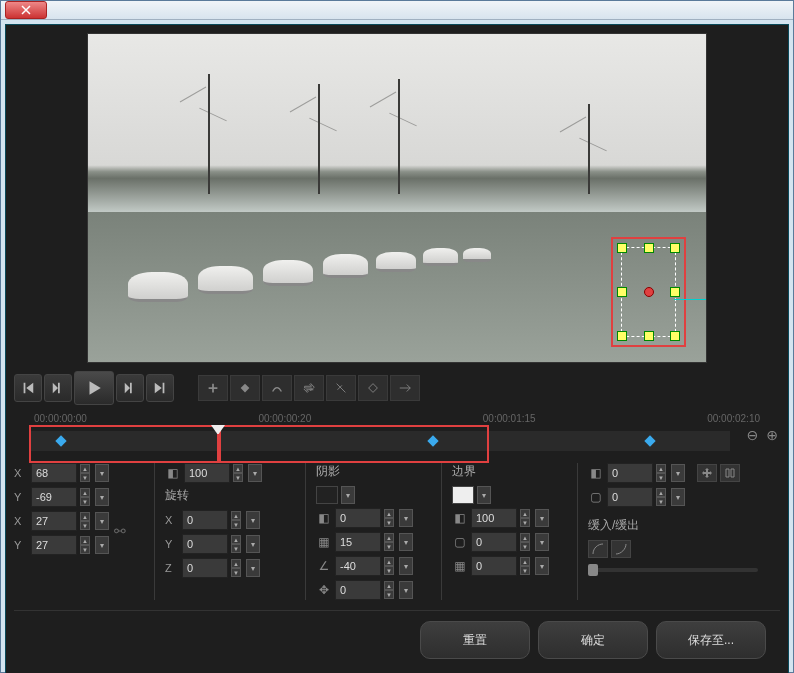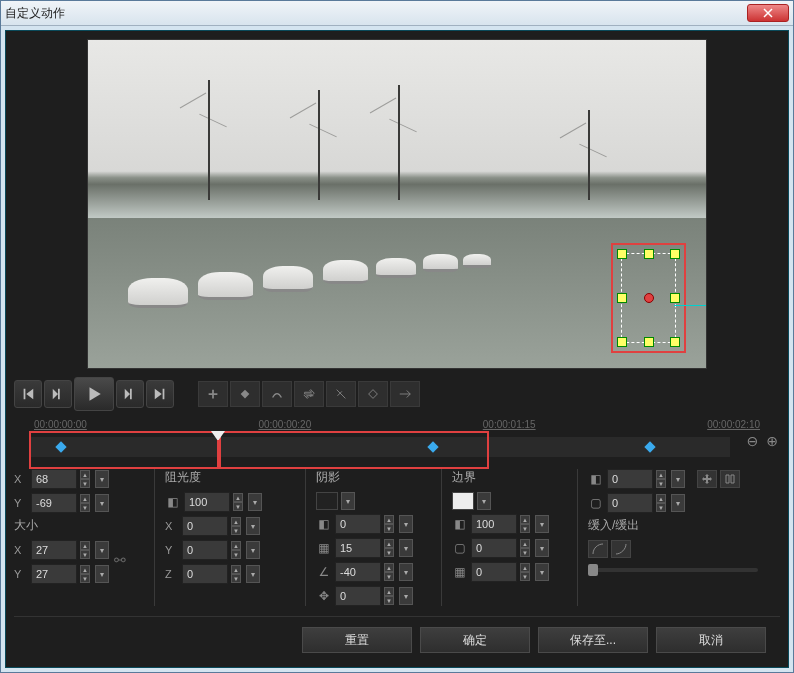--- a/index.html
+++ b/index.html
@@ -38,21 +38,21 @@
 .ctrl-btn { width: 28px; height: 28px; background: linear-gradient(#3a3a3a, #2a2a2a); border: 1px solid #444; border-radius: 3px; display: flex; align-items: center; justify-content: center; color: #ccc; cursor: pointer; }
 .ctrl-btn.play { width: 40px; height: 34px; background: linear-gradient(#4a4a4a, #2a2a2a); }
 .ctrl-btn svg { width: 14px; height: 14px; fill: #bbb; }
 .ctrl-btn.play svg { width: 18px; height: 18px; }
 .tool-group { display: flex; gap: 2px; margin-left: 20px; }
 .tool-btn { width: 30px; height: 26px; background: #2e2e2e; border: 1px solid #3a3a3a; display: flex; align-items: center; justify-content: center; cursor: pointer; }
 .tool-btn svg { width: 14px; height: 14px; fill: #888; }
 .timecode { margin-left: auto; background: #1a1a1a; border: 1px solid #333; padding: 4px 10px; color: #cceeff; font-size: 14px; letter-spacing: 1px; font-family: monospace; }
 
 .timeline-wrap { margin-top: 8px; position: relative; height: 40px; }
-.timeline-labels { display: flex; justify-content: space-between; font-size: 10px; color: #666; padding: 0 20px; text-decoration: underline; }
+.timeline-labels { display: flex; justify-content: space-between; font-size: 10px; color: #666; padding: 0 20px; }
 .timeline-track { position: absolute; left: 15px; right: 50px; top: 18px; height: 20px; background: #2a2a2a; }
 .tl-red1 { position: absolute; left: 0; top: -6px; width: 190px; height: 38px; border: 2px solid #e04040; }
 .tl-red2 { position: absolute; left: 190px; top: -6px; width: 270px; height: 38px; border: 2px solid #e04040; }
 .keyframe { position: absolute; top: 6px; width: 8px; height: 8px; background: #3aaaee; transform: rotate(45deg); }
 .playhead { position: absolute; left: 200px; top: -6px; }
 .playhead-top { width: 0; height: 0; border-left: 7px solid transparent; border-right: 7px solid transparent; border-top: 10px solid #eee; margin-left: -7px; }
 .playhead-mark { width: 2px; height: 8px; background: #e04040; margin-top: -1px; margin-left: -1px; }
 .zoom-icons { position: absolute; right: 2px; top: 14px; display: flex; gap: 8px; color: #888; }
 .zoom-icons span { cursor: pointer; font-size: 14px; }
 
@@ -73,28 +73,27 @@
 .color-swatch.white { background: #eee; }
 .divider-v { width: 1px; background: #3a3a3a; margin: 0 4px; }
 .small-btn { width: 20px; height: 18px; background: #333; border: 1px solid #444; cursor: pointer; display: flex; align-items: center; justify-content: center; }
 .small-btn svg { width: 12px; height: 12px; fill: #888; }
 .link-icon { color: #666; font-size: 14px; margin-left: 2px; }
 
 .slider-track { width: 170px; height: 4px; background: #333; border-radius: 2px; position: relative; margin: 6px 0; }
 .slider-thumb { position: absolute; left: 0; top: -4px; width: 10px; height: 12px; background: #888; border-radius: 2px; }
 
 .footer { display: flex; justify-content: flex-end; gap: 8px; padding: 10px 14px 6px; border-top: 1px solid #333; margin-top: 10px; }
-.footer-btn { min-width: 110px; height: 26px; background: linear-gradient(#3e3e3e, #2e2e2e); border: 1px solid #4a4a4a; color: #ddd; font-size: 12px; border-radius: 0; cursor: pointer; }
+.footer-btn { min-width: 110px; height: 38px; background: linear-gradient(#3e3e3e, #2e2e2e); border: 1px solid #4a4a4a; color: #ddd; font-size: 12px; border-radius: 10px; cursor: pointer; }
 </style>
 </head>
 <body>
 
 <div class="window">
   <div class="titlebar">
-    <span class="title-text">自定义动作</span>
     <div class="close-btn">
       <svg viewBox="0 0 10 10" width="10" height="10">
           <path d="M1 1 L9 9 M9 1 L1 9" stroke="#fff" stroke-width="1.5" fill="none"></path>
         </svg>
     </div>
   </div>
 
   <div class="content">
 
     <div class="preview">
@@ -245,21 +244,20 @@
         </div>
         <div class="param-row">
           <span class="param-prefix">Y</span>
           <input class="num-input" value="-69" style="">
           <div class="spinner">
               <div class="spinner-btn">▲</div>
               <div class="spinner-btn">▼</div>
             </div>
           <div class="menu-btn">▾</div>
         </div>
-        <div class="param-label">大小</div>
         <div class="param-row">
           <span class="param-prefix">X</span>
           <input class="num-input" value="27" style="">
           <div class="spinner">
               <div class="spinner-btn">▲</div>
               <div class="spinner-btn">▼</div>
             </div>
           <div class="menu-btn">▾</div>
           <span class="link-icon" style="position:relative;top:10px">⚯</span>
         </div>
@@ -270,30 +268,30 @@
               <div class="spinner-btn">▲</div>
               <div class="spinner-btn">▼</div>
             </div>
           <div class="menu-btn">▾</div>
         </div>
       </div>
 
       <div class="divider-v"></div>
 
       <div class="param-col c2">
-        <div class="param-label">阻光度</div>
         <div class="param-row">
           <span class="param-icon">◧</span>
           <input class="num-input" value="100" style="">
           <div class="spinner">
               <div class="spinner-btn">▲</div>
               <div class="spinner-btn">▼</div>
             </div>
           <div class="menu-btn">▾</div>
         </div>
+        <div class="param-label">旋转</div>
         <div class="param-row">
           <span class="param-prefix">X</span>
           <input class="num-input" value="0" style="">
           <div class="spinner">
               <div class="spinner-btn">▲</div>
               <div class="spinner-btn">▼</div>
             </div>
           <div class="menu-btn">▾</div>
         </div>
         <div class="param-row">
@@ -424,21 +422,21 @@
         </div>
         <div class="param-row">
           <span class="param-icon">▢</span>
           <input class="num-input" value="0" style="">
           <div class="spinner">
               <div class="spinner-btn">▲</div>
               <div class="spinner-btn">▼</div>
             </div>
           <div class="menu-btn">▾</div>
         </div>
-        <div class="param-label" style="margin-top:0">缓入/缓出</div>
+        <div class="param-label" style="margin-top:6px">缓入/缓出</div>
         <div class="param-row">
           <div class="small-btn">
               <svg viewBox="0 0 12 12">
                 <path d="M1 11C1 5 6 1 11 1" fill="none" stroke="#888"></path>
               </svg>
             </div>
           <div class="small-btn">
               <svg viewBox="0 0 12 12">
                 <path d="M1 11C6 11 11 6 11 1" fill="none" stroke="#888"></path>
               </svg>
@@ -447,17 +445,16 @@
         <div class="slider-track">
           <div class="slider-thumb"></div>
         </div>
       </div>
     </div>
 
     <div class="footer">
       <button class="footer-btn">重置</button>
       <button class="footer-btn">确定</button>
       <button class="footer-btn">保存至...</button>
-      <button class="footer-btn">取消</button>
     </div>
 
   </div>
 </div>
 
 </body></html>

